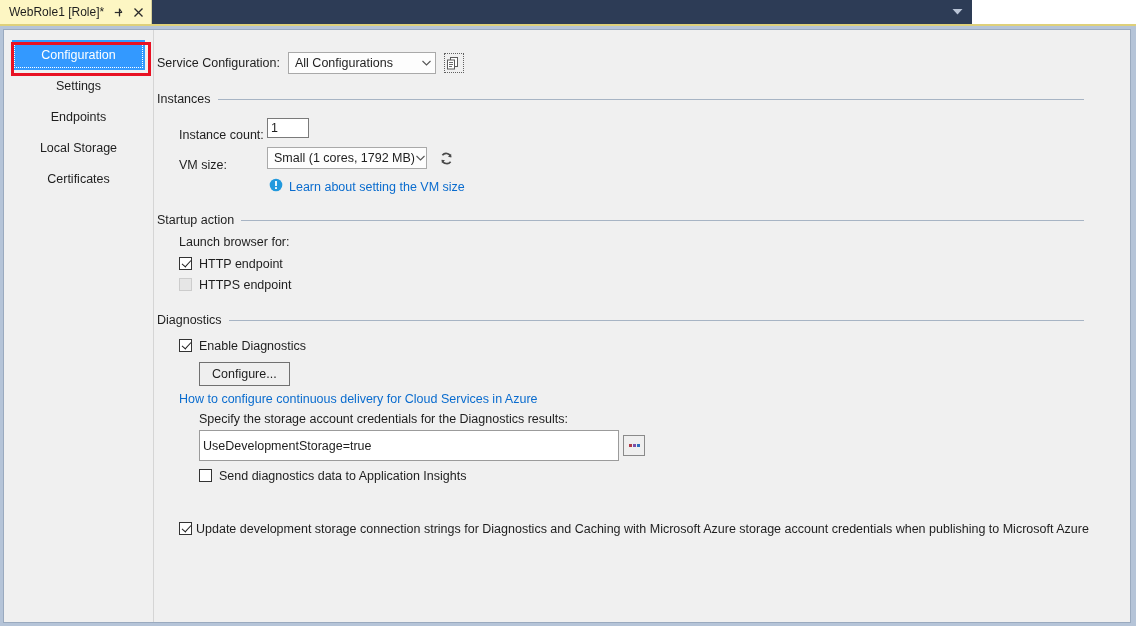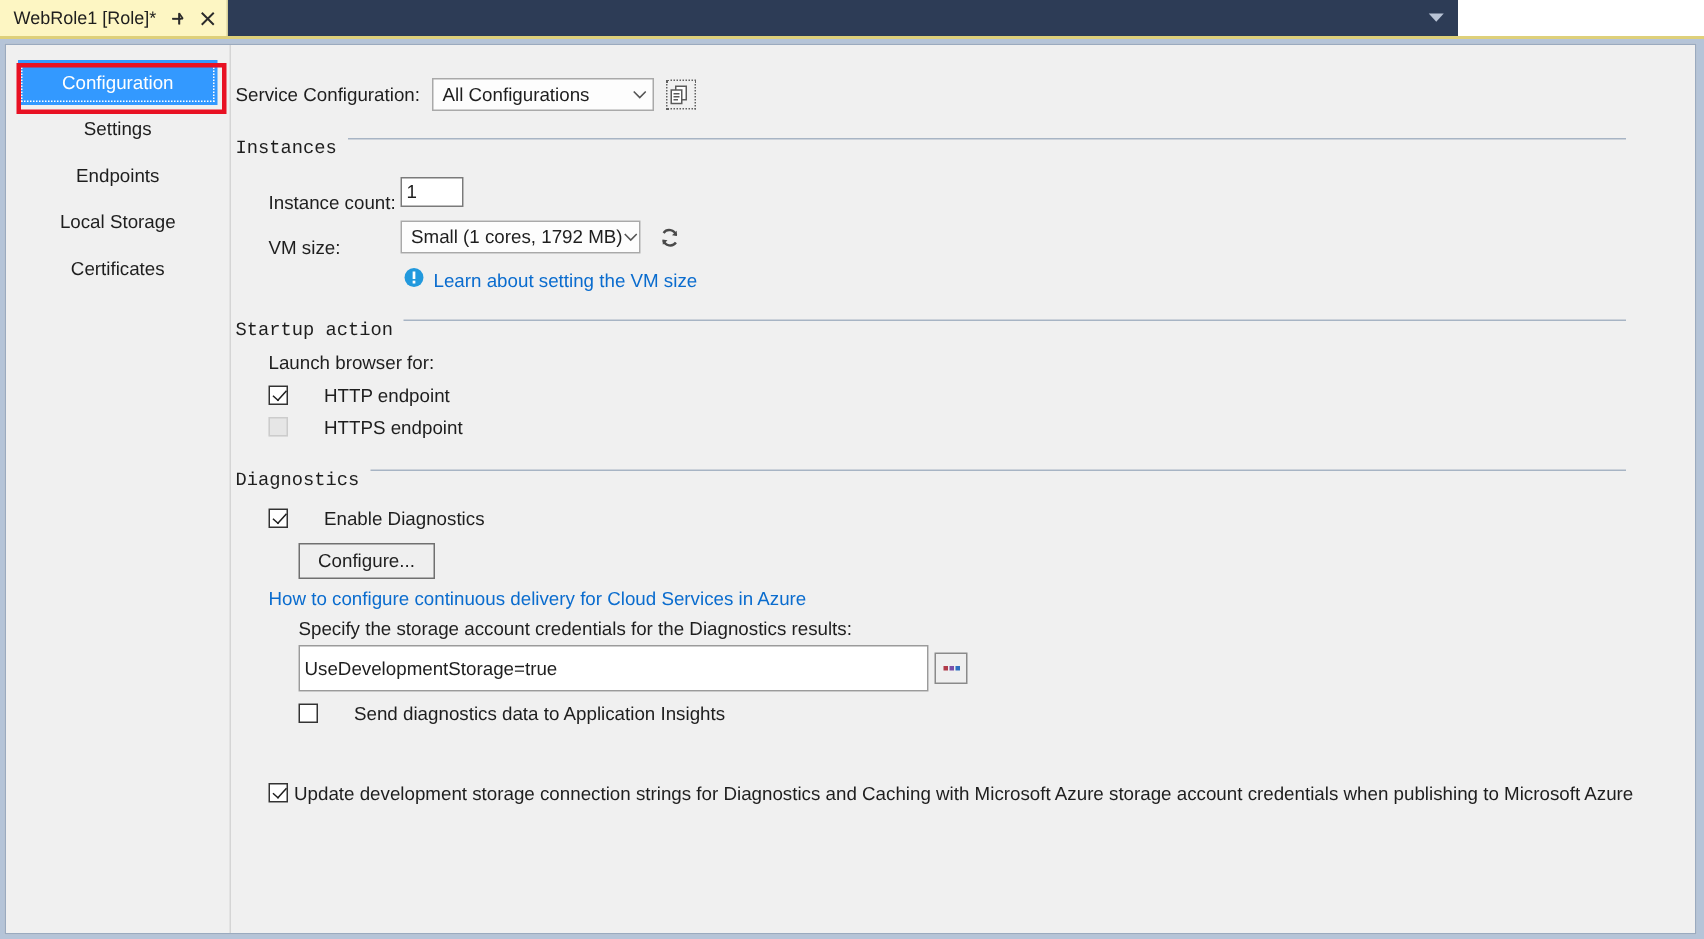--- a/index.html
+++ b/index.html
@@ -157,24 +157,23 @@
   .icon-btn.focused {
     border: 1px dotted #606060;
   }
 
   
   .section {
     margin-top: 18px;
     padding-left: 2px;
   }
   .section-head {
-    display: flex; 
+    display: flex; align-items: center;
     gap: 7px;
     padding-right: 46px;
-    font-family: Liberation Mono, monospace;
   }
   .section-title {
     font-size: 12.5px;
     color: #1e1e1e;
     white-space: nowrap;
   }
   .section-rule {
     flex: 1; height: 1px;
     background: #a7b4c4;
   }
@@ -211,21 +210,21 @@
   .info-row {
     display: flex; align-items: center;
     gap: 6px;
     padding-left: 90px;
     margin-top: 6px;
   }
 
   
   .cbrow {
     display: flex; align-items: center;
-    gap: 24px;
+    gap: 7px;
     height: 21px;
     cursor: default;
   }
   .cbrow.tight { gap: 4px; }
   .cb {
     width: 13px; height: 13px;
     background: #ffffff;
     border: 1px solid #333333;
     flex: 0 0 13px;
     position: relative;

